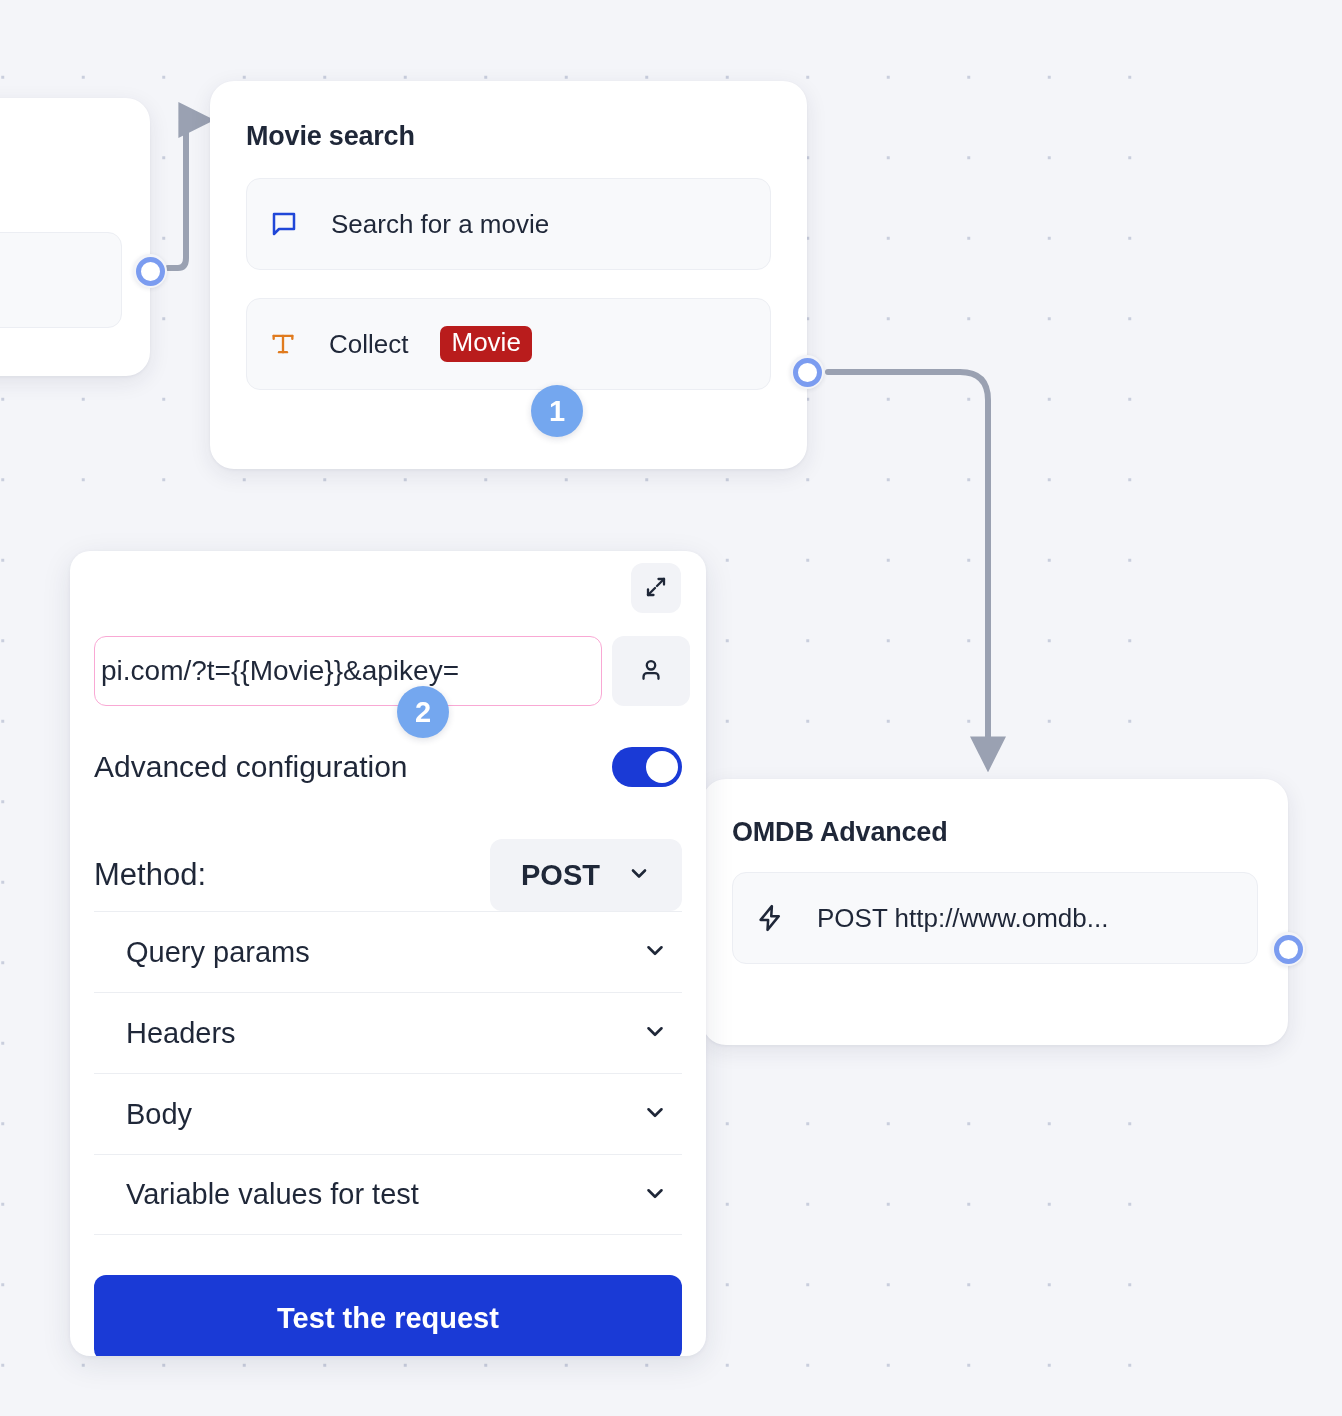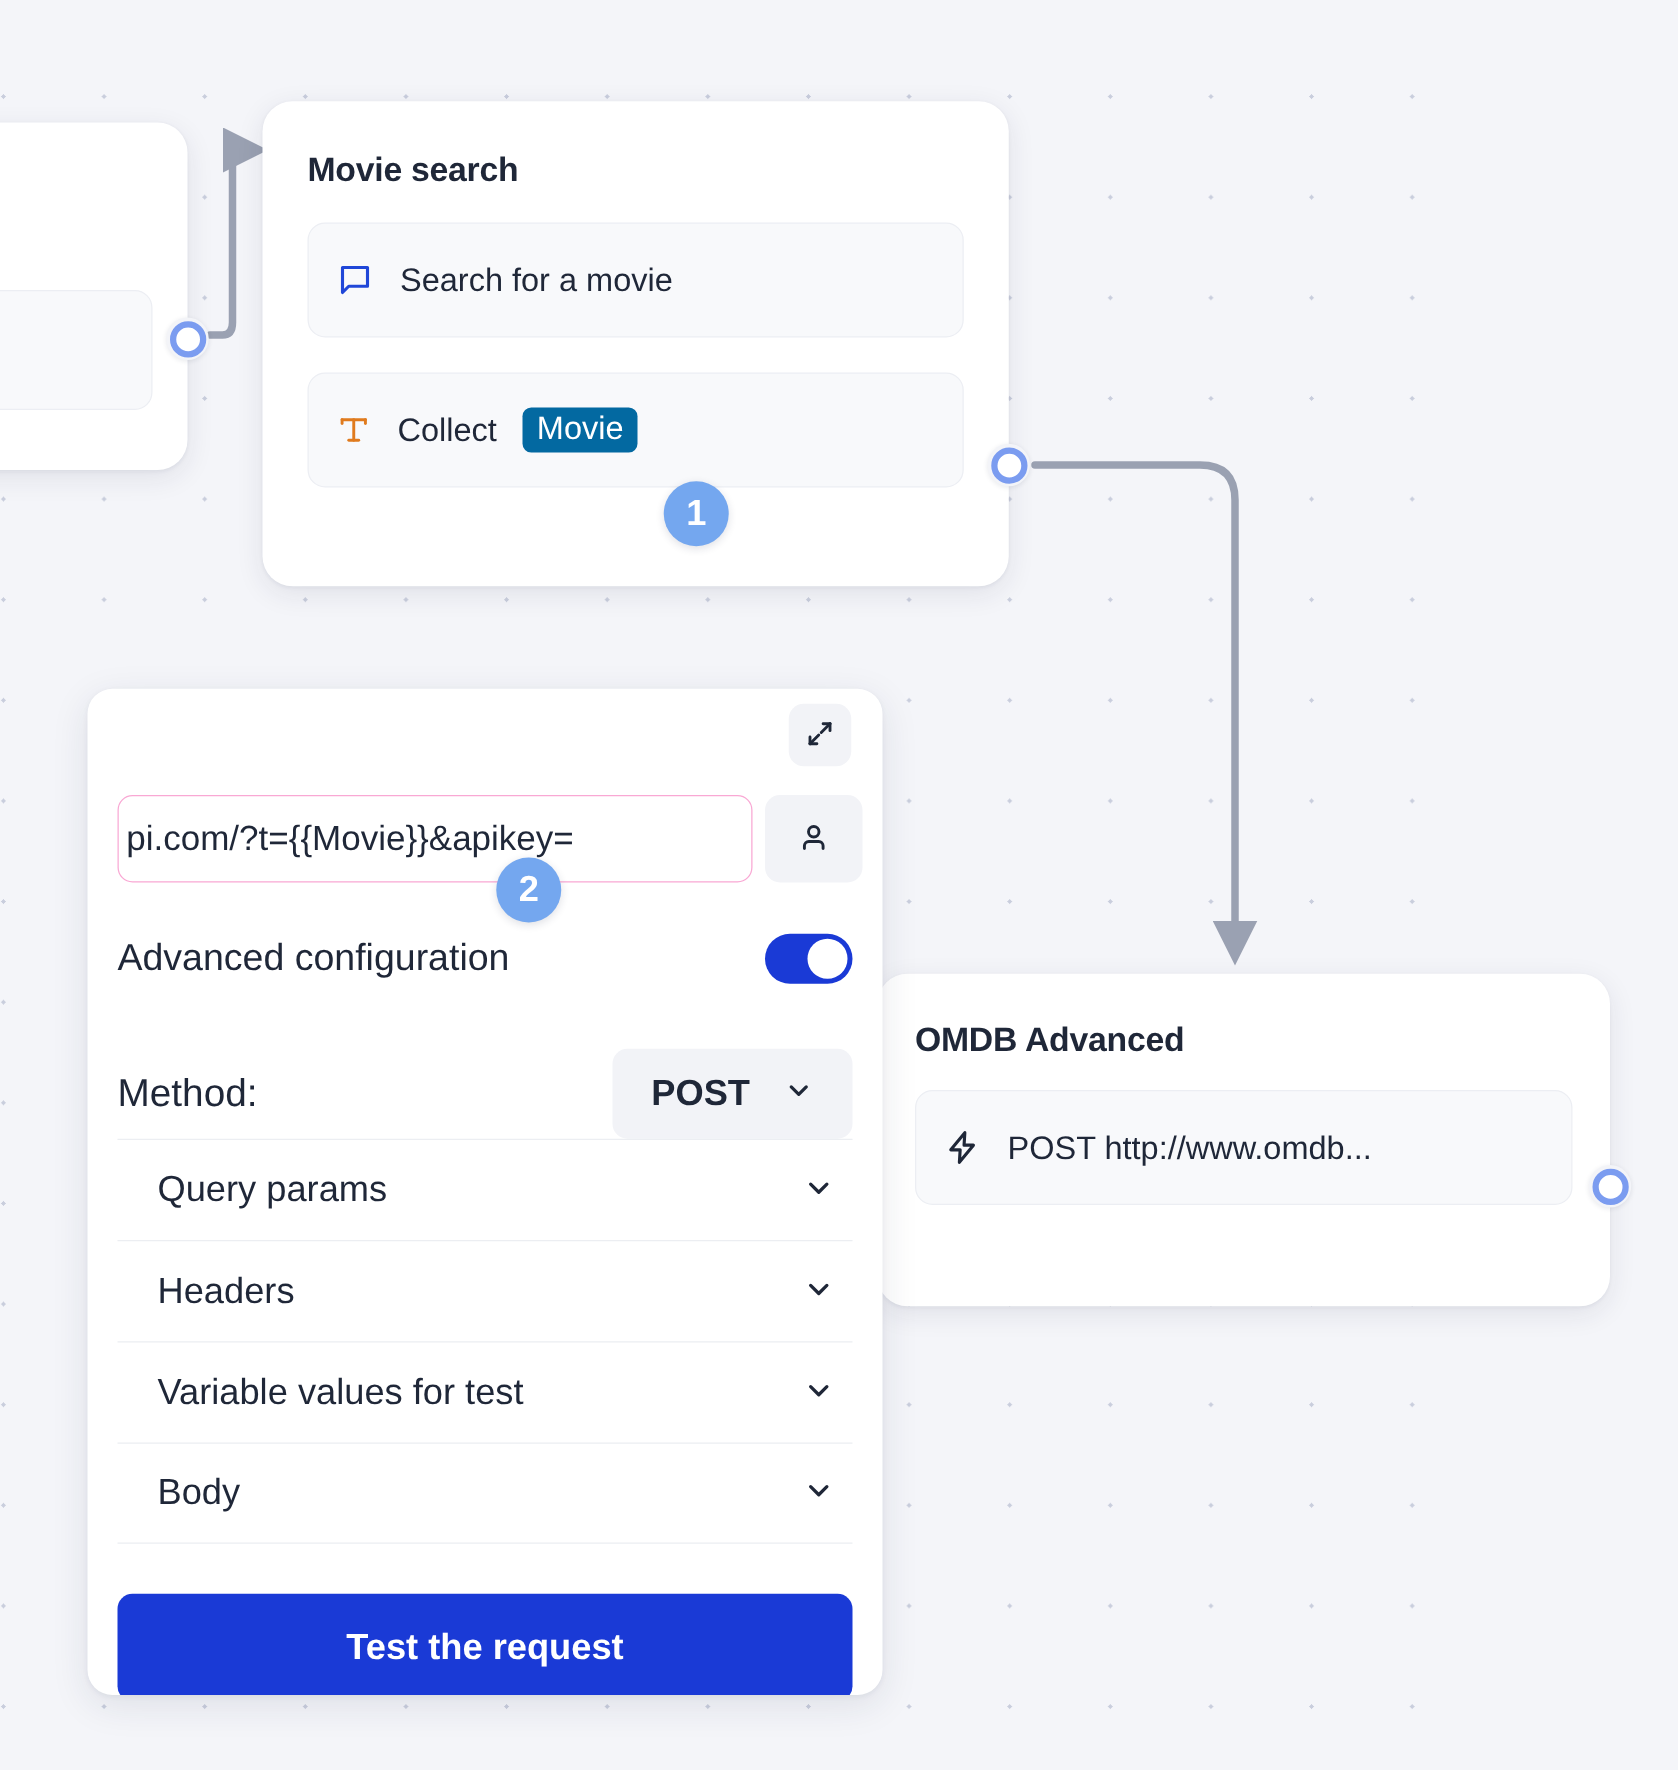--- a/index.html
+++ b/index.html
@@ -38,36 +38,36 @@
   .node-title {
     font-size: 27px;
     font-weight: 700;
     color: #1f2738;
     letter-spacing: -0.2px;
   }
 
   .node-row {
     display: flex;
     align-items: center;
-    gap: 21px;
+    gap: 32px;
     background: #f8f9fb;
     border: 1px solid #eceef3;
     border-radius: 14px;
     padding: 0 22px;
     height: 92px;
     font-size: 26px;
     color: #1f2738;
   }
 
   .row-icon { display: flex; align-items: center; justify-content: center; flex: 0 0 auto; }
 
   
   .token {
     display: inline-block;
-    background: #0369a1;
+    background: #b91c1c;
     color: #ffffff;
     border-radius: 7px;
     padding: 3px 11px 5px 11px;
     font-size: 26px;
     line-height: 1.05;
   }
 
   
   .handle {
     position: absolute;
@@ -393,29 +393,29 @@
       </div>
       <div class="acc-item">
         <span class="acc-label">Headers</span>
         <span>
           <svg width="26" height="26" viewBox="0 0 24 24" fill="none" stroke="#1f2738" stroke-width="2.4" stroke-linecap="round" stroke-linejoin="round">
             <path d="M6 9.5 L12 15.5 L18 9.5"></path>
           </svg>
         </span>
       </div>
       <div class="acc-item">
-        <span class="acc-label">Variable values for test</span>
+        <span class="acc-label">Body</span>
         <span>
           <svg width="26" height="26" viewBox="0 0 24 24" fill="none" stroke="#1f2738" stroke-width="2.4" stroke-linecap="round" stroke-linejoin="round">
             <path d="M6 9.5 L12 15.5 L18 9.5"></path>
           </svg>
         </span>
       </div>
       <div class="acc-item">
-        <span class="acc-label">Body</span>
+        <span class="acc-label">Variable values for test</span>
         <span>
           <svg width="26" height="26" viewBox="0 0 24 24" fill="none" stroke="#1f2738" stroke-width="2.4" stroke-linecap="round" stroke-linejoin="round">
             <path d="M6 9.5 L12 15.5 L18 9.5"></path>
           </svg>
         </span>
       </div>
     </div>
 
     <button class="test-btn">Test the request</button>
   </div>

